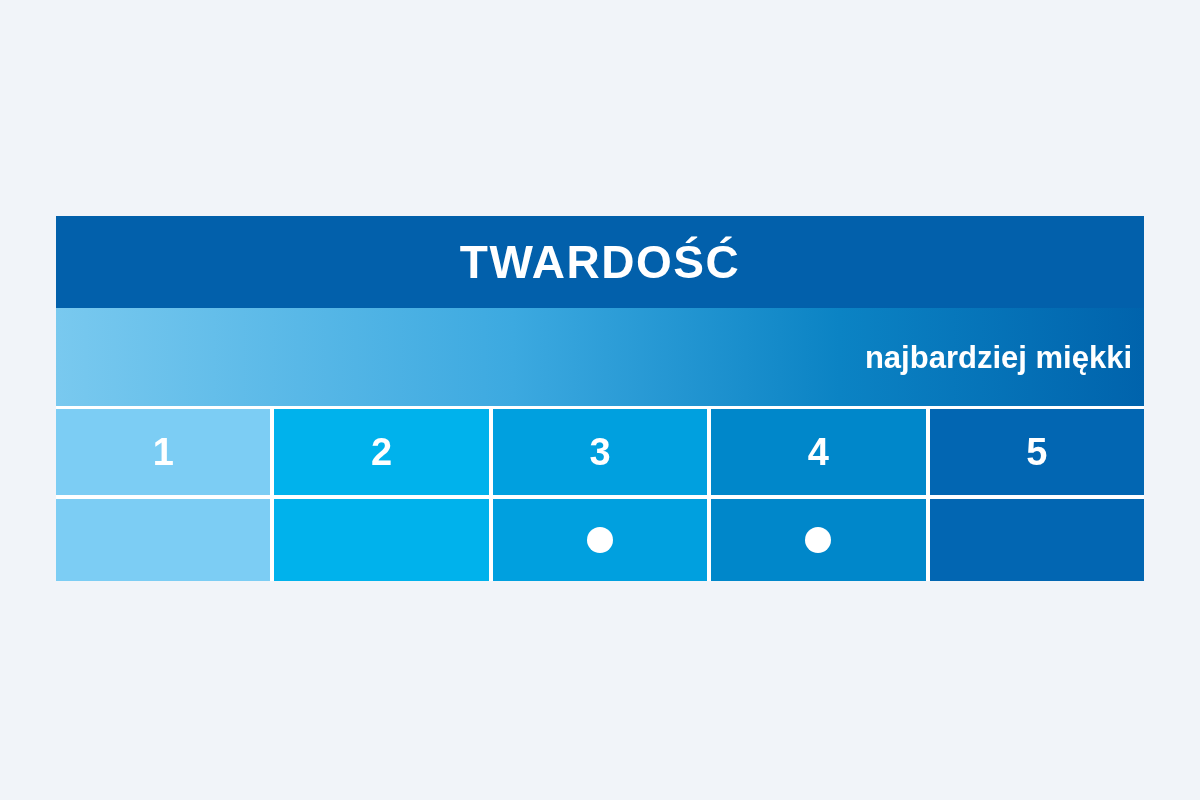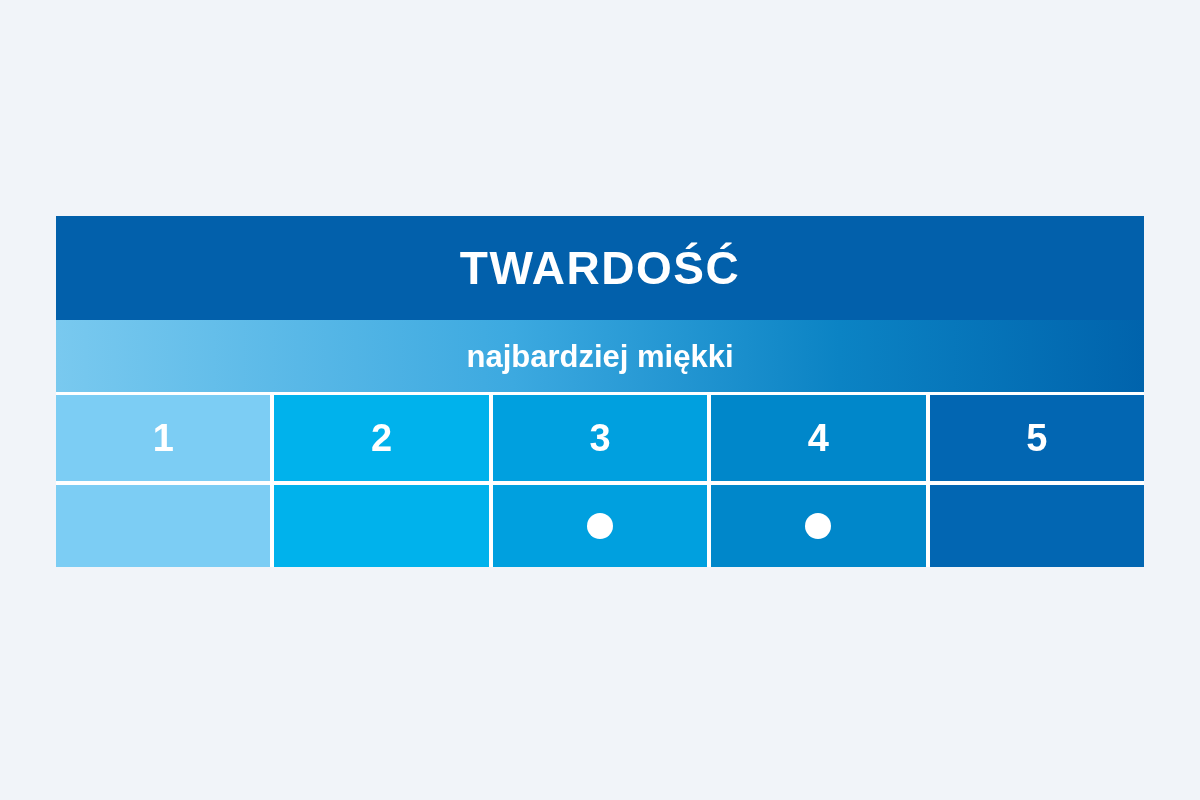--- a/index.html
+++ b/index.html
@@ -25,42 +25,42 @@
   .scale-table {
     position: absolute;
     left: 56px;
     top: 216px;
     width: 1088px;
     background: #ffffff;
   }
 
   
   .title-bar {
-    height: 104px;
+    height: 92px;
     background: #0260ab;
     display: flex;
     align-items: center;
     justify-content: center;
   }
   .title-text {
     color: #ffffff;
     font-size: 46px;
     font-weight: bold;
     letter-spacing: 1.5px;
     line-height: 1;
     white-space: nowrap;
   }
 
   
   .legend-row {
-    height: 72px;
+    height: 98px;
     background: linear-gradient(to right, #79c9ef 0%, #3ca9e0 42%, #0b83c4 72%, #0063ac 100%);
     display: flex;
     align-items: center;
-    justify-content: center;
+    justify-content: flex-end;
     padding: 0 12px;
     box-sizing: border-box;
   }
   .legend-label {
     color: #ffffff;
     font-size: 31px;
     font-weight: bold;
     line-height: 1;
     white-space: nowrap;
   }

